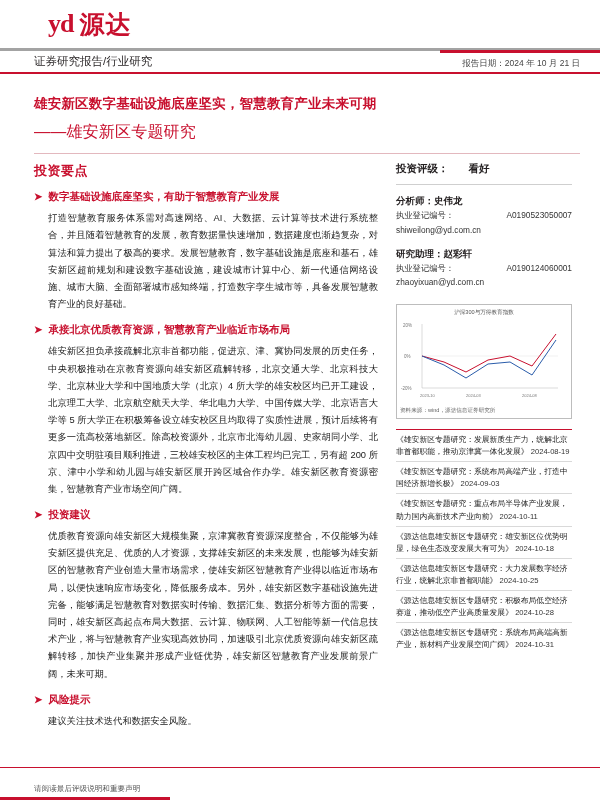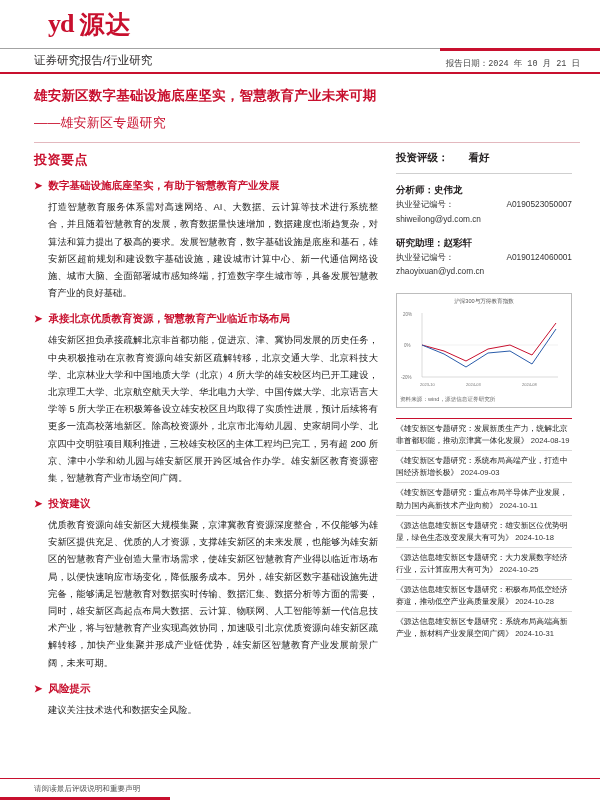--- a/index.html
+++ b/index.html
@@ -25,45 +25,45 @@
     font-size: 26px; font-weight: bold; color: #c8102e;
     font-family: "Liberation Serif", serif;
     letter-spacing: -1px;
   }
   .logo-text {
     font-size: 25px; font-weight: bold; color: #c8102e;
     letter-spacing: 1px;
   }
   .band2 {
     height: 26px;
-    border-top: 1px solid #a3a3a3;
+    border-top: 3px solid #a3a3a3;
     border-bottom: 2px solid #c8102e;
     display: flex; align-items: center;
     padding-left: 34px;
     font-size: 11.5px;
     color: #231f20;
     position: relative;
   }
   .band2 .rept-date {
     position: absolute; right: 20px; bottom: 2px;
-    font-size: 8.5px; color: #444; font-family: Liberation Mono, monospace;
+    font-size: 8.5px; color: #444;
   }
   .band2::after {
     content: ""; position: absolute; right: 0; top: -1px;
     width: 160px; height: 3px; background: #c8102e;
   }
   
-  .title-block { padding: 12px 20px 4px 34px; }
+  .title-block { padding: 20px 20px 4px 34px; }
   .doc-title {
     font-size: 13.5px; font-weight: bold; color: #c8102e;
     line-height: 1.5;
     letter-spacing: 0.2px;
   }
   .doc-sub {
-    font-size: 13px; color: #c8102e; margin-top: 8px; letter-spacing: 0.2px;
+    font-size: 16px; color: #c8102e; margin-top: 8px; letter-spacing: 0.2px;
   }
   .hr-thin { border-bottom: 1px solid #e3b8be; margin: 6px 20px 0 34px; }
   
   .body-wrap {
     display: flex;
     padding: 8px 16px 0 34px;
     gap: 2px;
   }
   .col-left { width: 360px; }
   .col-right { width: 176px; }
@@ -116,21 +116,21 @@
     border-top: 1px solid #d9d9d9;
     padding: 4px 0 3px 0;
     font-size: 7.8px; line-height: 1.55; color: #1a1a1a;
   }
   .rel-item:first-child { border-top: 1px solid #c8102e; }
   .rel-date { font-size: 7.6px; color: #333; }
   
   .footer {
     position: absolute; bottom: 0; left: 0; width: 600px;
     border-top: 1px solid #c8102e;
-    padding: 5px 0 6px 34px;
+    padding: 16px 0 6px 34px;
     font-size: 7.6px; color: #555;
   }
   .footer-accent {
     position: absolute; left: 0; bottom: 0; height: 3px; width: 170px;
     background: #c8102e;
   }
 </style>
 </head>
 <body>
 
@@ -249,21 +249,21 @@
       </div>
       <div class="rel-item">
         <span>《雄安新区专题研究：重点布局半导体产业发展，助力国内高新技术产业向前》</span>
         <span class="rel-date">2024-10-11</span>
       </div>
       <div class="rel-item">
         <span>《源达信息雄安新区专题研究：雄安新区位优势明显，绿色生态改变发展大有可为》</span>
         <span class="rel-date">2024-10-18</span>
       </div>
       <div class="rel-item">
-        <span>《源达信息雄安新区专题研究：大力发展数字经济行业，云计算应用大有可为》</span>
+        <span>《源达信息雄安新区专题研究：大力发展数字经济行业，统解北京非首都职能》</span>
         <span class="rel-date">2024-10-25</span>
       </div>
       <div class="rel-item">
         <span>《源达信息雄安新区专题研究：积极布局低空经济赛道，推动低空产业高质量发展》</span>
         <span class="rel-date">2024-10-28</span>
       </div>
       <div class="rel-item">
         <span>《源达信息雄安新区专题研究：系统布局高端高新产业，新材料产业发展空间广阔》</span>
         <span class="rel-date">2024-10-31</span>
       </div>

